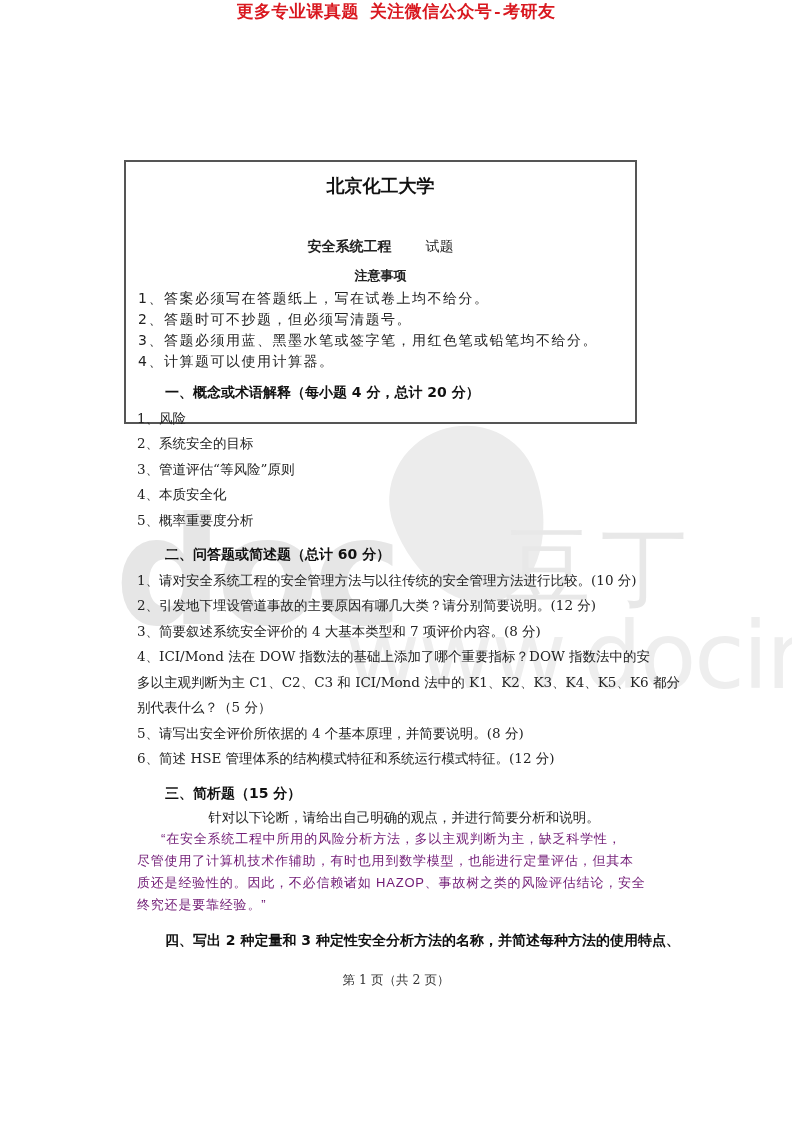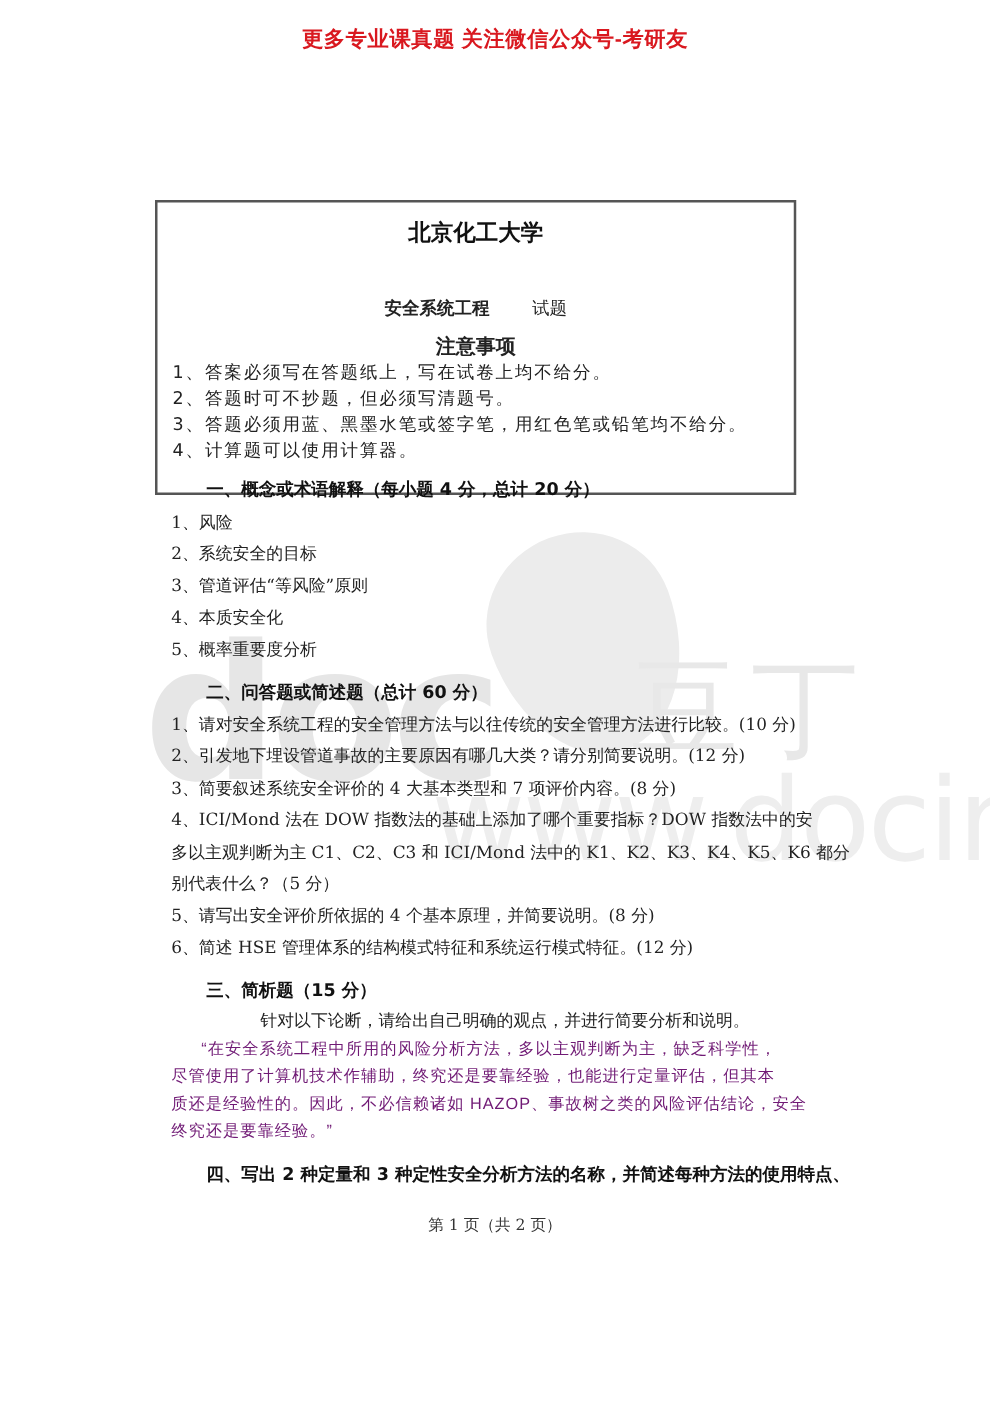--- a/index.html
+++ b/index.html
@@ -1,46 +1,46 @@
 <!DOCTYPE html>
 <html><head>
 <meta charset="utf-8">
 <style>
   html, body { margin: 0; padding: 0; }
   body {
     width: 792px; height: 1122px; background: #ffffff; position: relative; overflow: hidden;
     font-family: "DejaVu Serif", "Liberation Serif", serif; color: #222;
   }
   .banner {
-    position: absolute; top: 20px; left: 0; width: 792px; text-align: center;
-    color: #d9181f; font-family: Liberation Sans, sans-serif;
+    position: absolute; top: 0; left: 0; width: 792px; text-align: center;
+    color: #d9181f; font-family: Liberation Mono, monospace;
     font-size: 17px; font-weight: bold; letter-spacing: 0.5px;
   }
   .watermark { position: absolute; left: 125px; top: 395px; width: 610px; height: 300px; pointer-events: none; }
   .wm-text {
     position: absolute; font-family: "DejaVu Sans", "Liberation Sans", sans-serif;
     color: #e6e6e6; font-weight: bold;
   }
   .wm-doc { left: -10px; top: 90px; font-size: 150px; letter-spacing: -6px; text-align: right; }
   .wm-cn { left: 380px; top: 115px; font-size: 86px; font-weight: normal; color: #e8e8e8; letter-spacing: 10px; }
   .wm-url { left: 220px; top: 208px; font-size: 92px; font-weight: normal; color: #eeeeee; letter-spacing: -2px; }
   .wm-drop {
     position: absolute; left: 270px; top: 30px; width: 150px; height: 180px;
     background: #ececec; border-radius: 50% 50% 50% 50% / 40% 40% 60% 60%;
     transform: rotate(-20deg);
   }
   .header-box {
-    position: absolute; left: 124px; top: 160px; width: 513px; height: 236px;
+    position: absolute; left: 124px; top: 160px; width: 513px; height: 264px;
     border: 2px solid #555; box-sizing: border-box; background: transparent;
   }
   .uni { position: absolute; top: 12px; width: 100%; text-align: center; font-size: 18px; font-weight: bold; font-family: "DejaVu Sans", sans-serif; color: #111; }
   .exam { position: absolute; top: 44px; width: 100%; text-align: center; font-size: 14px; }
   .subject { position: absolute; top: 76px; width: 100%; text-align: center; font-size: 14px; }
   .subject .s-name { font-weight: bold; font-family: "DejaVu Sans", sans-serif; margin-right: 34px; }
-  .notice-title { position: absolute; top: 105px; width: 100%; text-align: center; font-size: 16px; font-weight: bold; font-family: "DejaVu Sans", sans-serif; }
+  .notice-title { position: absolute; top: 105px; width: 100%; text-align: center; font-size: 13px; font-weight: bold; font-family: "DejaVu Sans", sans-serif; }
   .notices { position: absolute; top: 126px; left: 12px; font-size: 14px; font-family: "DejaVu Sans", sans-serif; color: #222; }
   .notices div { height: 21px; line-height: 21px; letter-spacing: 1.5px; }
   .content { position: absolute; left: 137px; top: 380px; width: 510px; font-size: 13.5px; }
   .sec-title { font-weight: bold; font-family: "DejaVu Sans", sans-serif; font-size: 14px; color: #111; margin-left: 28px; }
   .line { height: 25.5px; line-height: 25.5px; white-space: nowrap; }
   .gap { height: 9px; }
   .indent { padding-left: 24px; }
   .quote { font-family: Liberation Sans, sans-serif; font-size: 13px; letter-spacing: 0.8px; line-height: 22px; height: 22px; white-space: nowrap; color: #701a75; }
   .footer { position: absolute; top: 972px; width: 792px; text-align: center; font-size: 12.5px; color: #333; }
 </style>
@@ -84,20 +84,20 @@
   <div class="line">3、简要叙述系统安全评价的 4 大基本类型和 7 项评价内容。(8 分)</div>
   <div class="line">4、ICI/Mond 法在 DOW 指数法的基础上添加了哪个重要指标？DOW 指数法中的安</div>
   <div class="line">多以主观判断为主 C1、C2、C3 和 ICI/Mond 法中的 K1、K2、K3、K4、K5、K6 都分</div>
   <div class="line">别代表什么？（5 分）</div>
   <div class="line">5、请写出安全评价所依据的 4 个基本原理，并简要说明。(8 分)</div>
   <div class="line">6、简述 HSE 管理体系的结构模式特征和系统运行模式特征。(12 分)</div>
   <div class="gap"></div>
   <div class="line sec-title">三、简析题（15 分）</div>
   <div class="line indent" style="height:22px;line-height:22px;text-align:center;">针对以下论断，请给出自己明确的观点，并进行简要分析和说明。</div>
   <div class="quote indent">“在安全系统工程中所用的风险分析方法，多以主观判断为主，缺乏科学性，</div>
-  <div class="quote">尽管使用了计算机技术作辅助，终究还是要靠经验，也能进行定量评估，但其本</div>
+  <div class="quote">尽管使用了计算机技术作辅助，有时也用到数学模型，也能进行定量评估，但其本</div>
   <div class="quote">质还是经验性的。因此，不必信赖诸如 HAZOP、事故树之类的风险评估结论，安全</div>
   <div class="quote">终究还是要靠经验。”</div>
   <div class="gap" style="height:12px;"></div>
   <div class="line sec-title">四、写出 2 种定量和 3 种定性安全分析方法的名称，并简述每种方法的使用特点、</div>
 </div>
 
 <div class="footer">第 1 页（共 2 页）</div>
 
 </body></html>

